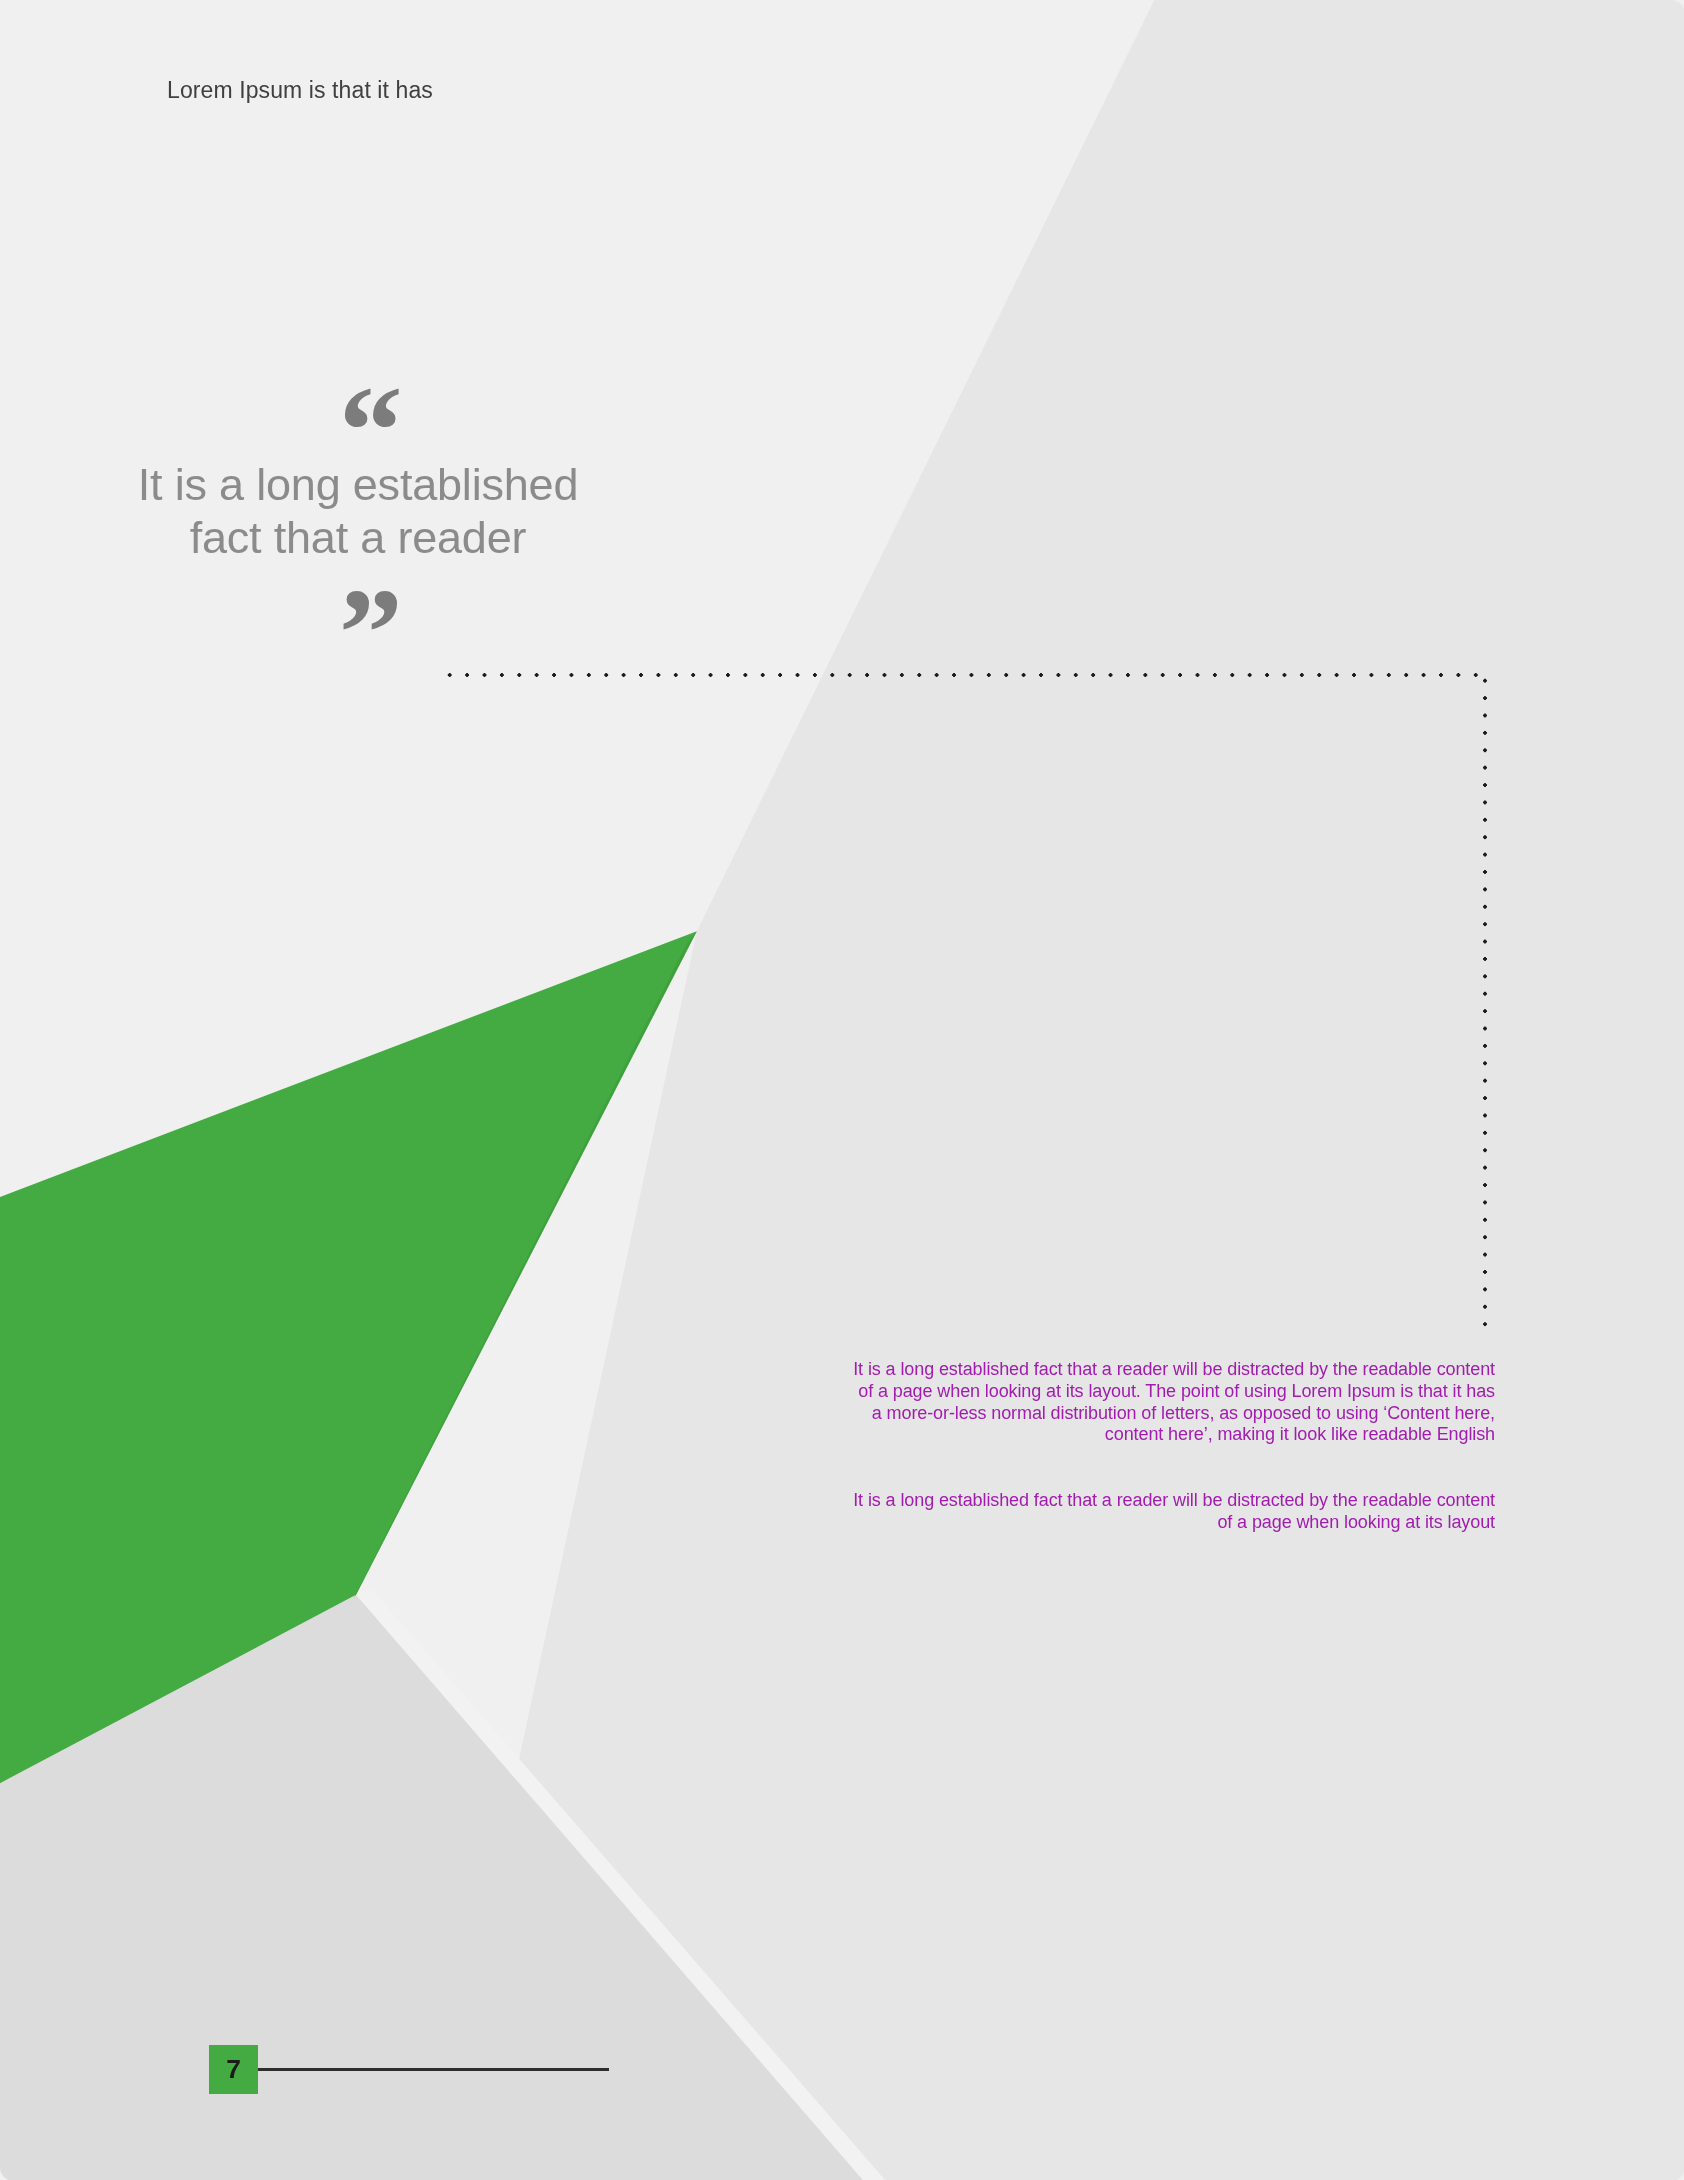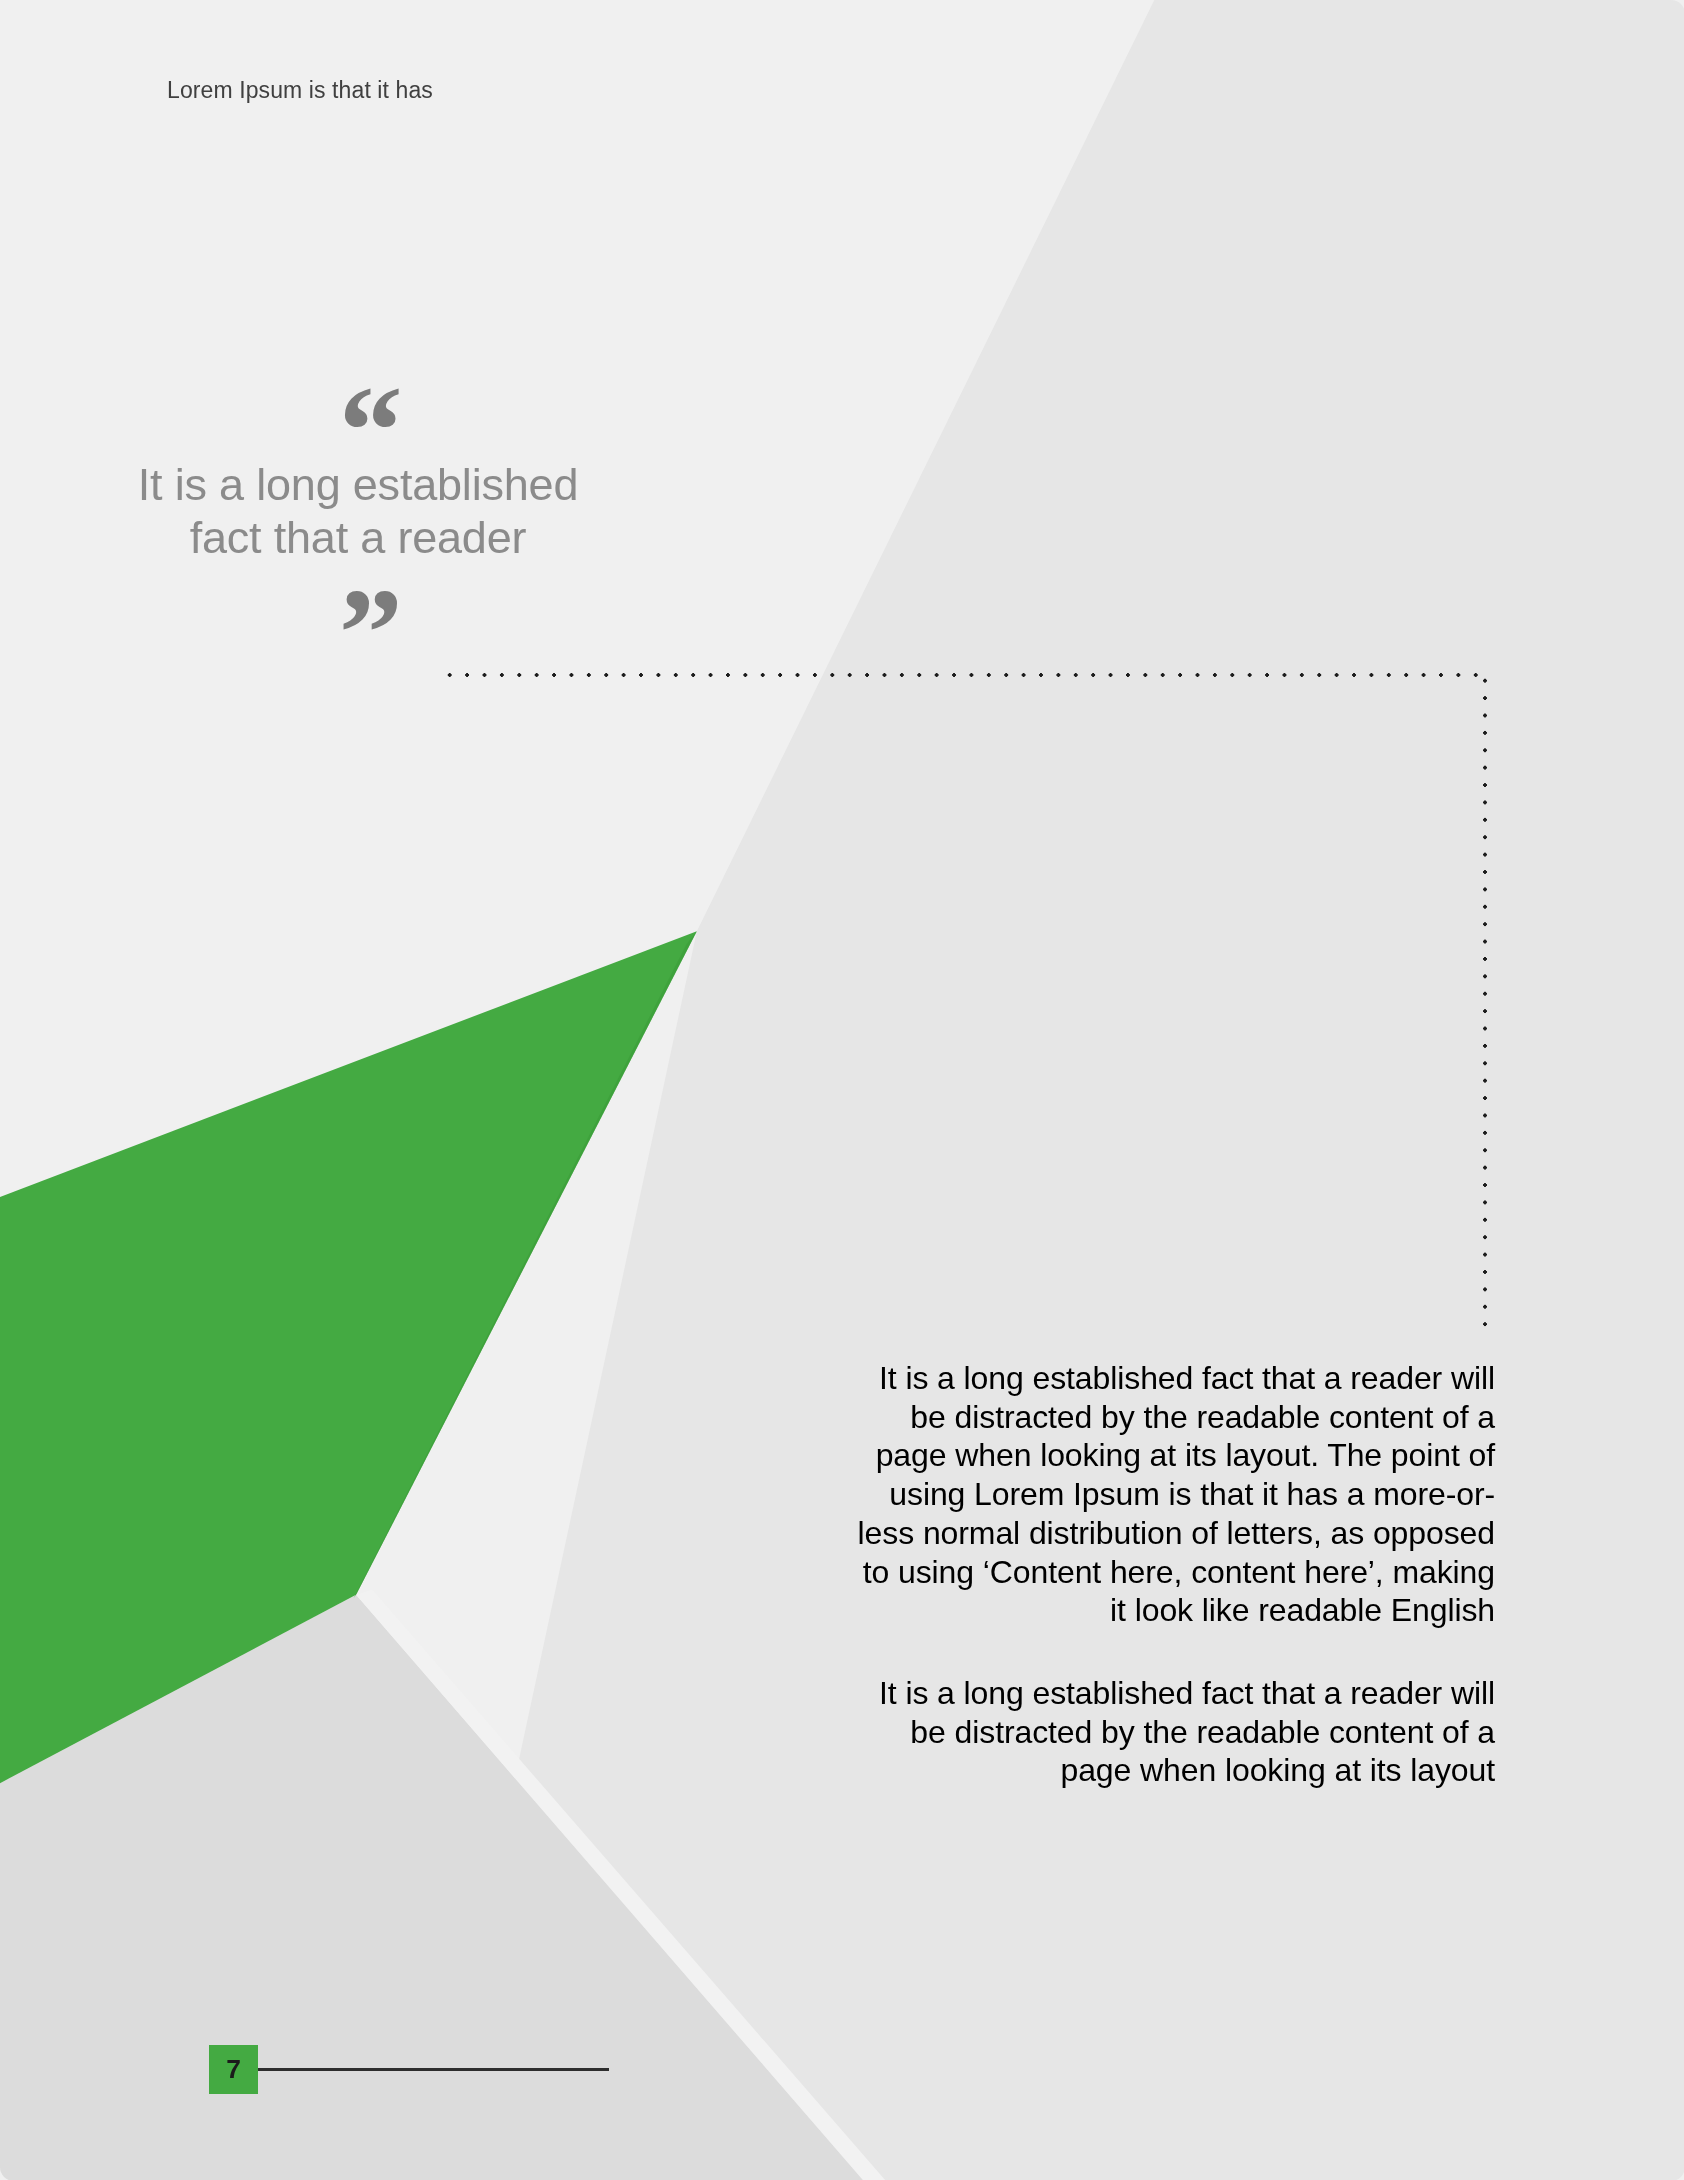--- a/index.html
+++ b/index.html
@@ -99,23 +99,23 @@
 
   
   .body-col {
     position:absolute;
     left:852px; top:1359px;
     width:643px;
     z-index:20;
     text-align:right;
   }
   .body-col p {
-    font-size:32px;
+    font-size:18px;
     line-height:1.21;
-    color:#000000;
+    color:#a21caf;
     letter-spacing:-0.1px;
   }
   .body-col p + p { margin-top:44px; }
 
   
   .pagenum-wrap {
     position:absolute;
     left:209px; top:2045px;
     z-index:25;
     display:flex;

